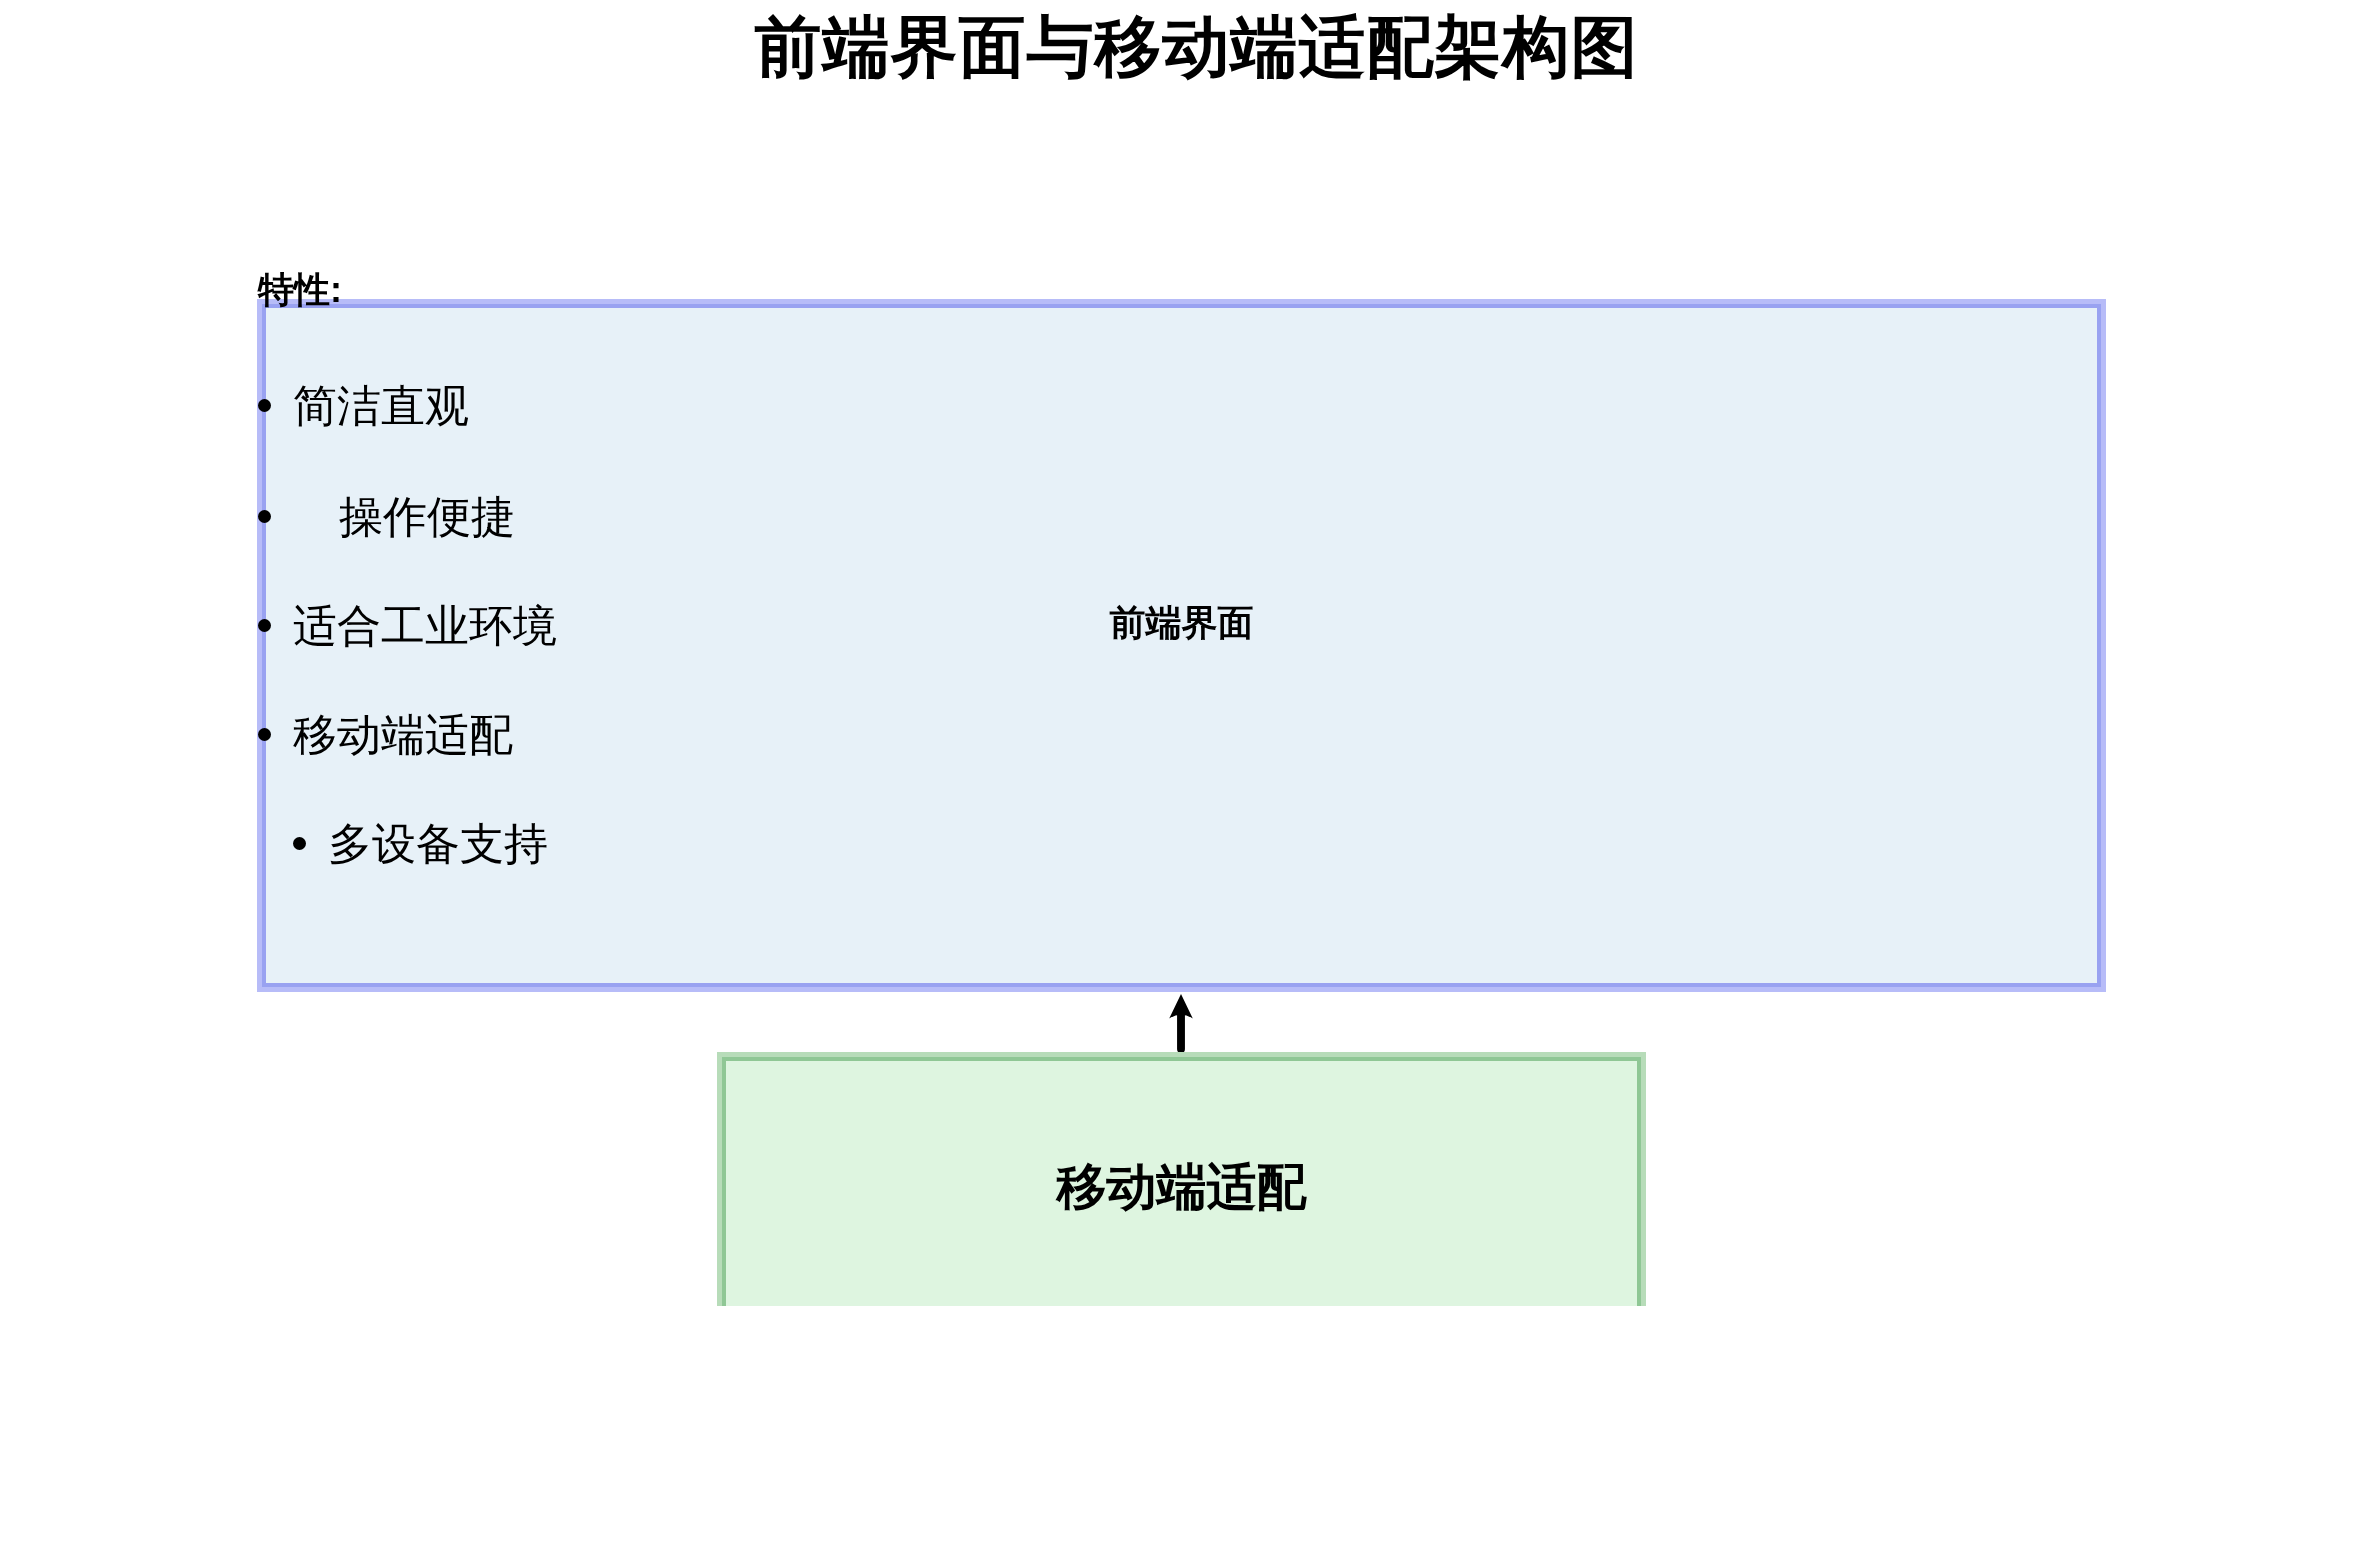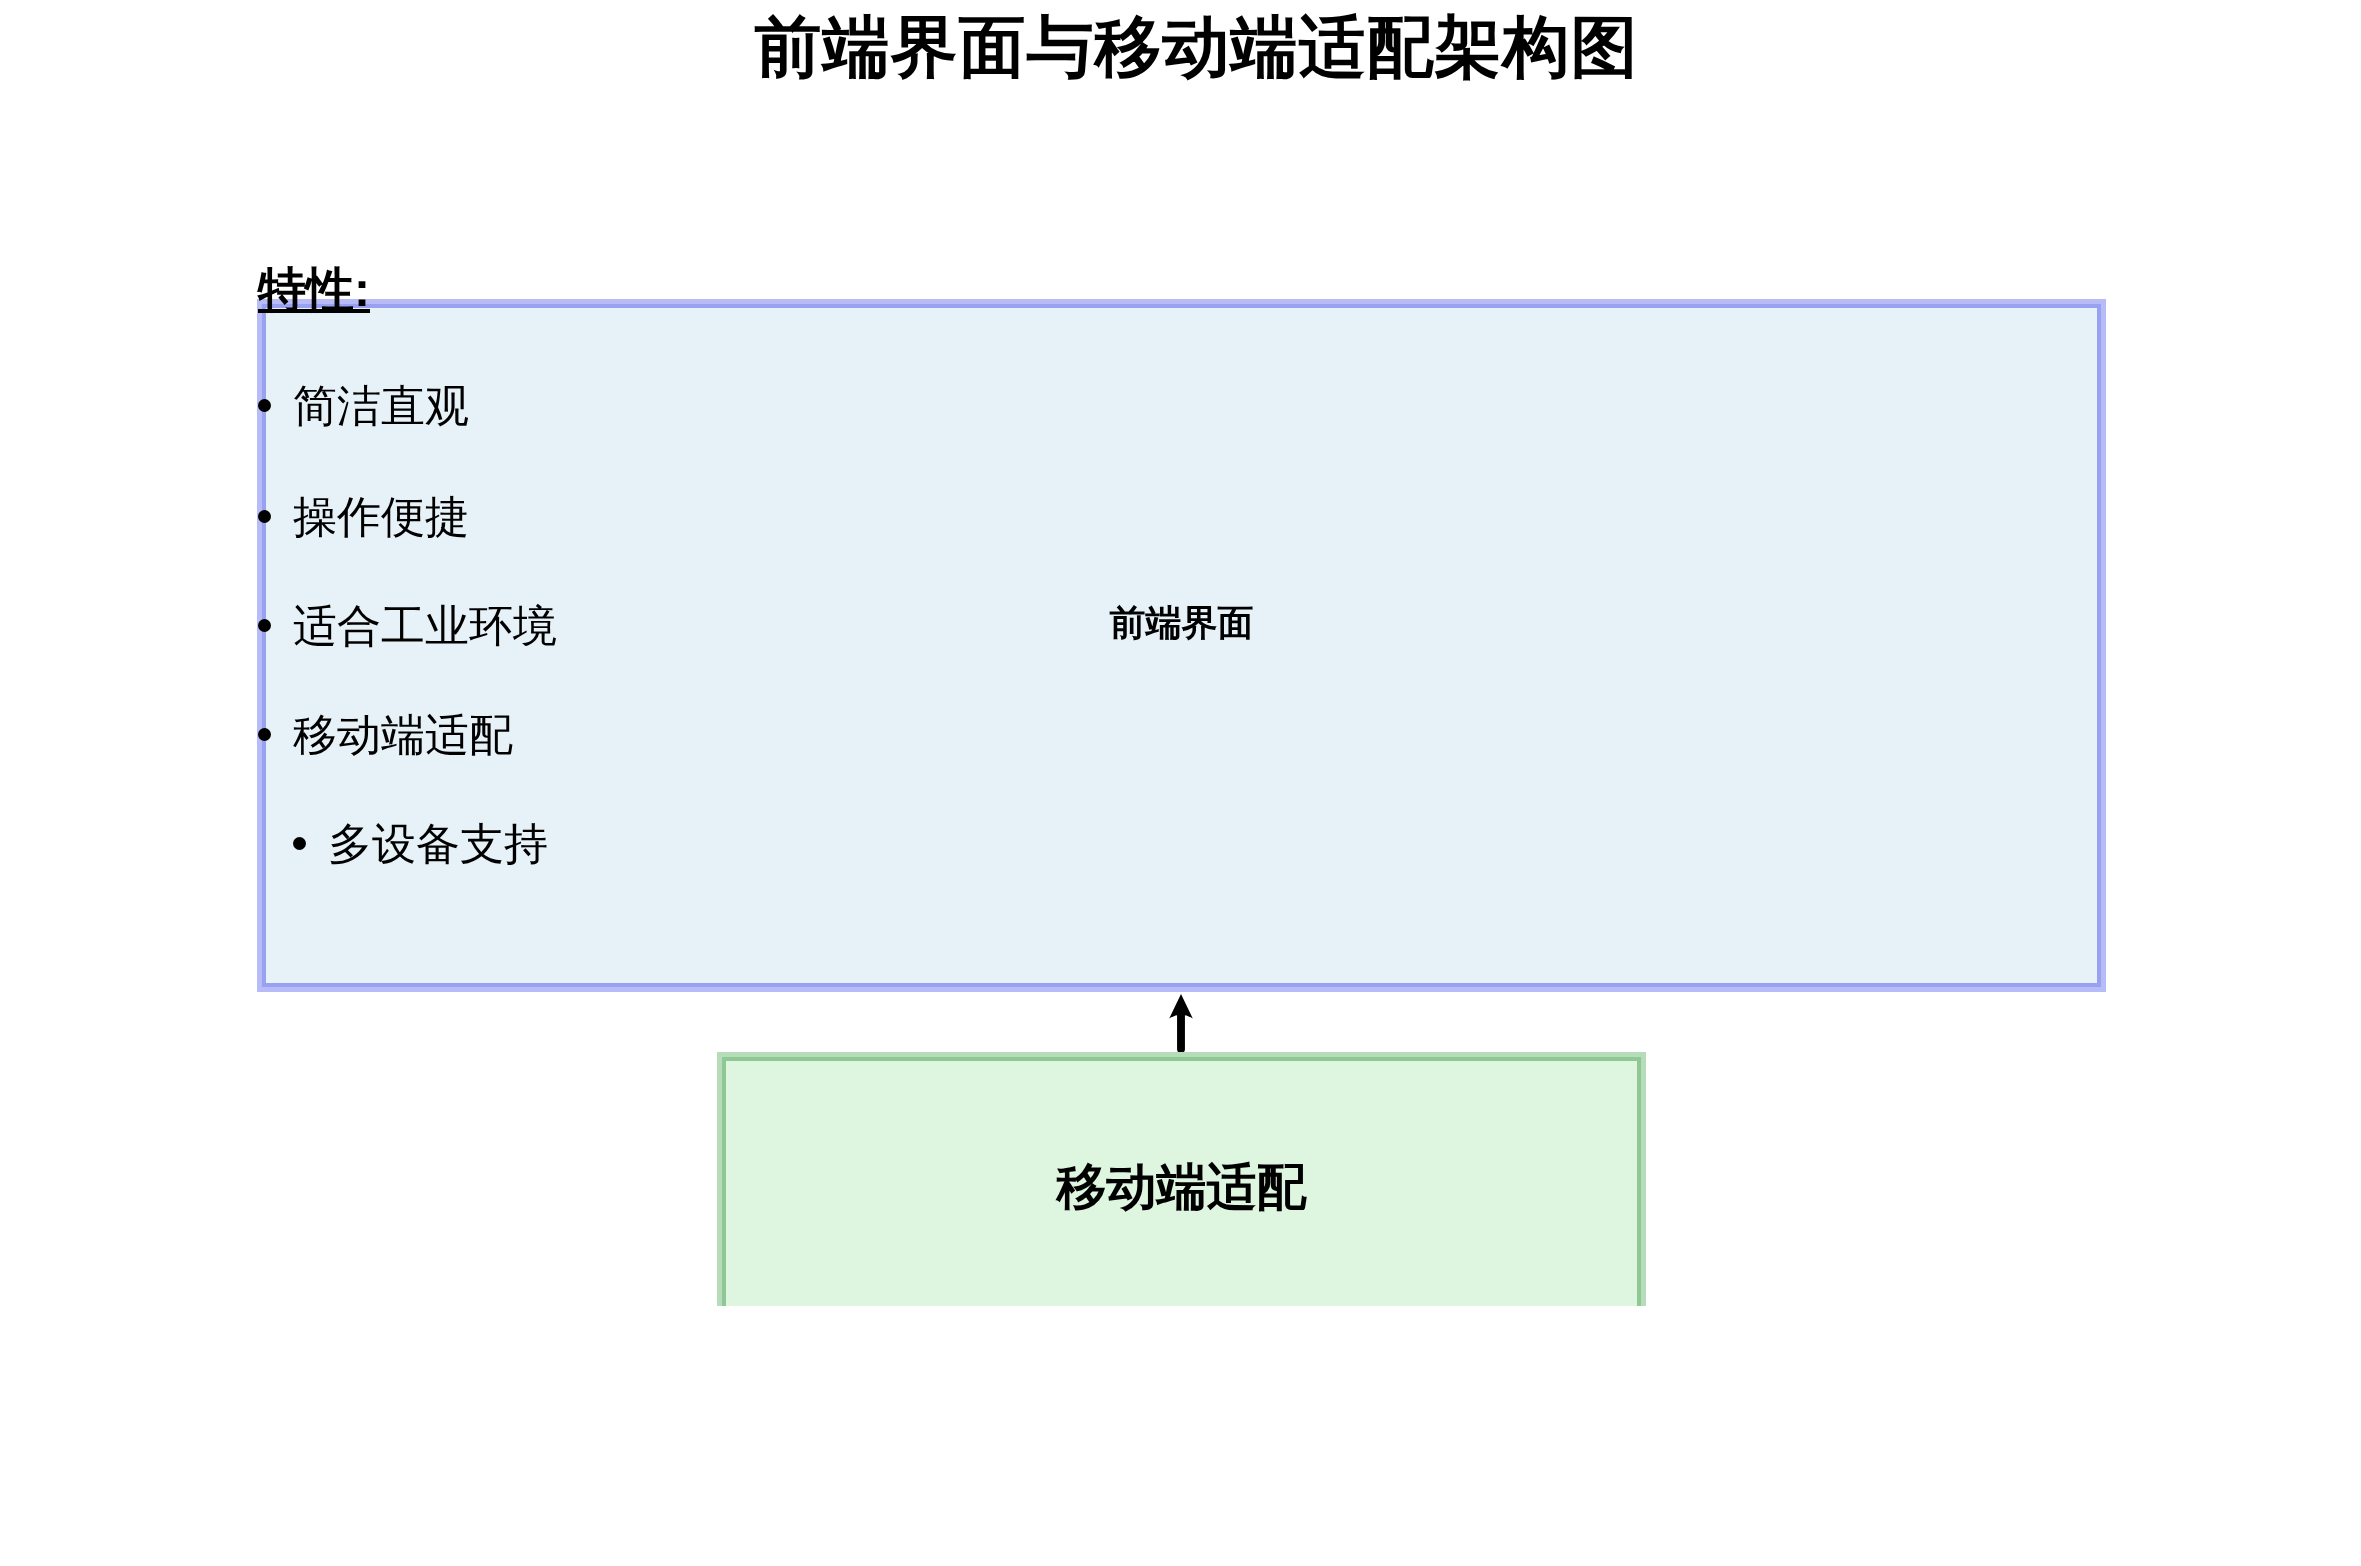--- a/index.html
+++ b/index.html
@@ -51,46 +51,45 @@
     font-weight: 700;
     line-height: 1.2;
     white-space: nowrap;
   }
   .frontend-label { top: 297px; font-size: 36px; }
   .mobile-label   { top: 100px; font-size: 50px; }
 
   .features-heading {
     position: absolute;
     left: -4px; top: -40px;
-    font-size: 48px;
+    font-size: 36px;
     font-weight: 700;
     line-height: 51px;
     white-space: nowrap;
-    text-decoration: underline;
   }
 
   .feature-item {
     position: absolute;
     left: -4px;
     display: flex;
     align-items: center;
     height: 55px;
     font-size: 44px;
     line-height: 55px;
     white-space: nowrap;
   }
   .feature-item .bullet {
     width: 13px; height: 13px;
     border-radius: 50%;
     background: var(--text, #000000);
     margin-right: 22px;
     flex: 0 0 auto;
   }
   .fi-0 { top: 74px; }
-  .fi-1 { top: 185px; }
+  .fi-1 { top: 185px; gap: 46px; }
   .fi-2 { top: 294px; text-align: center; }
   .fi-3 { top: 403px; }
   .fi-4 { top: 512px; margin-left: 35px; }
 
   .flow-arrow {
     position: absolute;
     left: 1159px; top: 992px;
     width: 44px; height: 61px;
     color: var(--arrow, #000000);
   }

